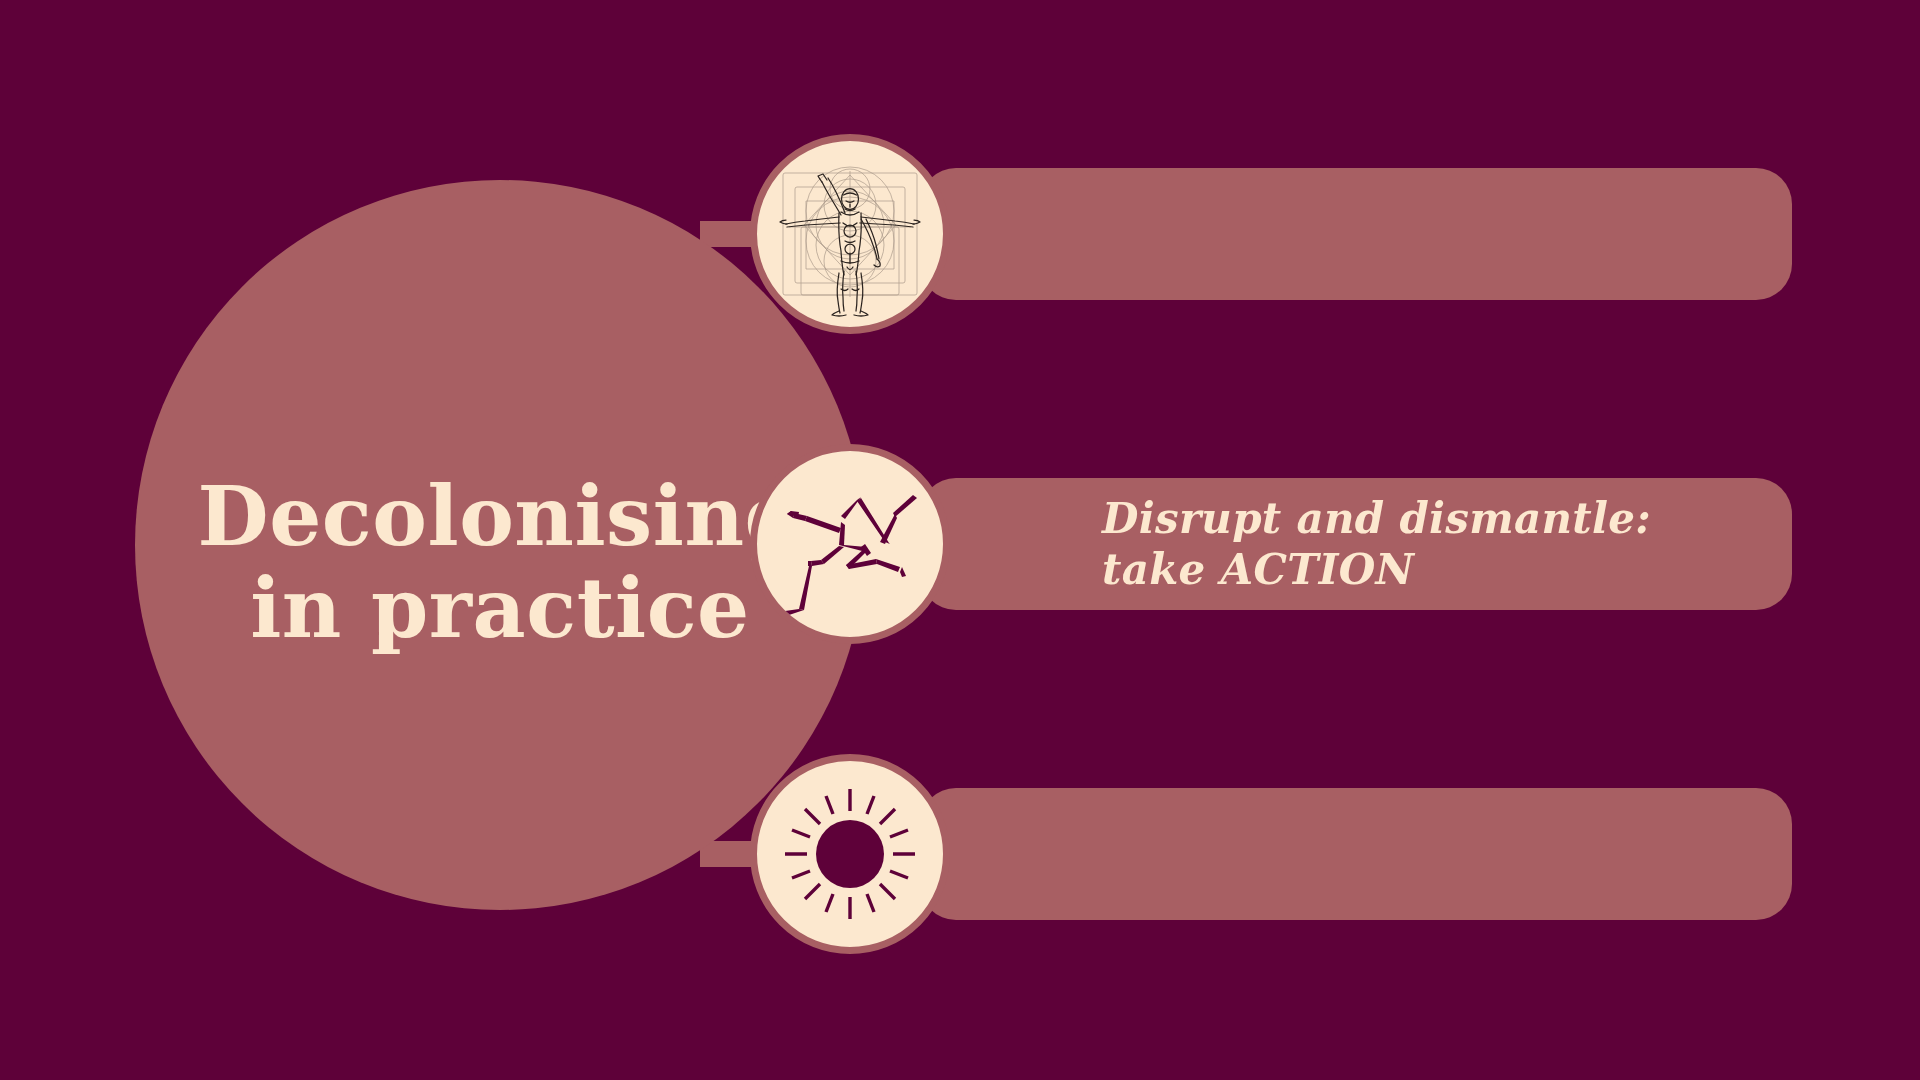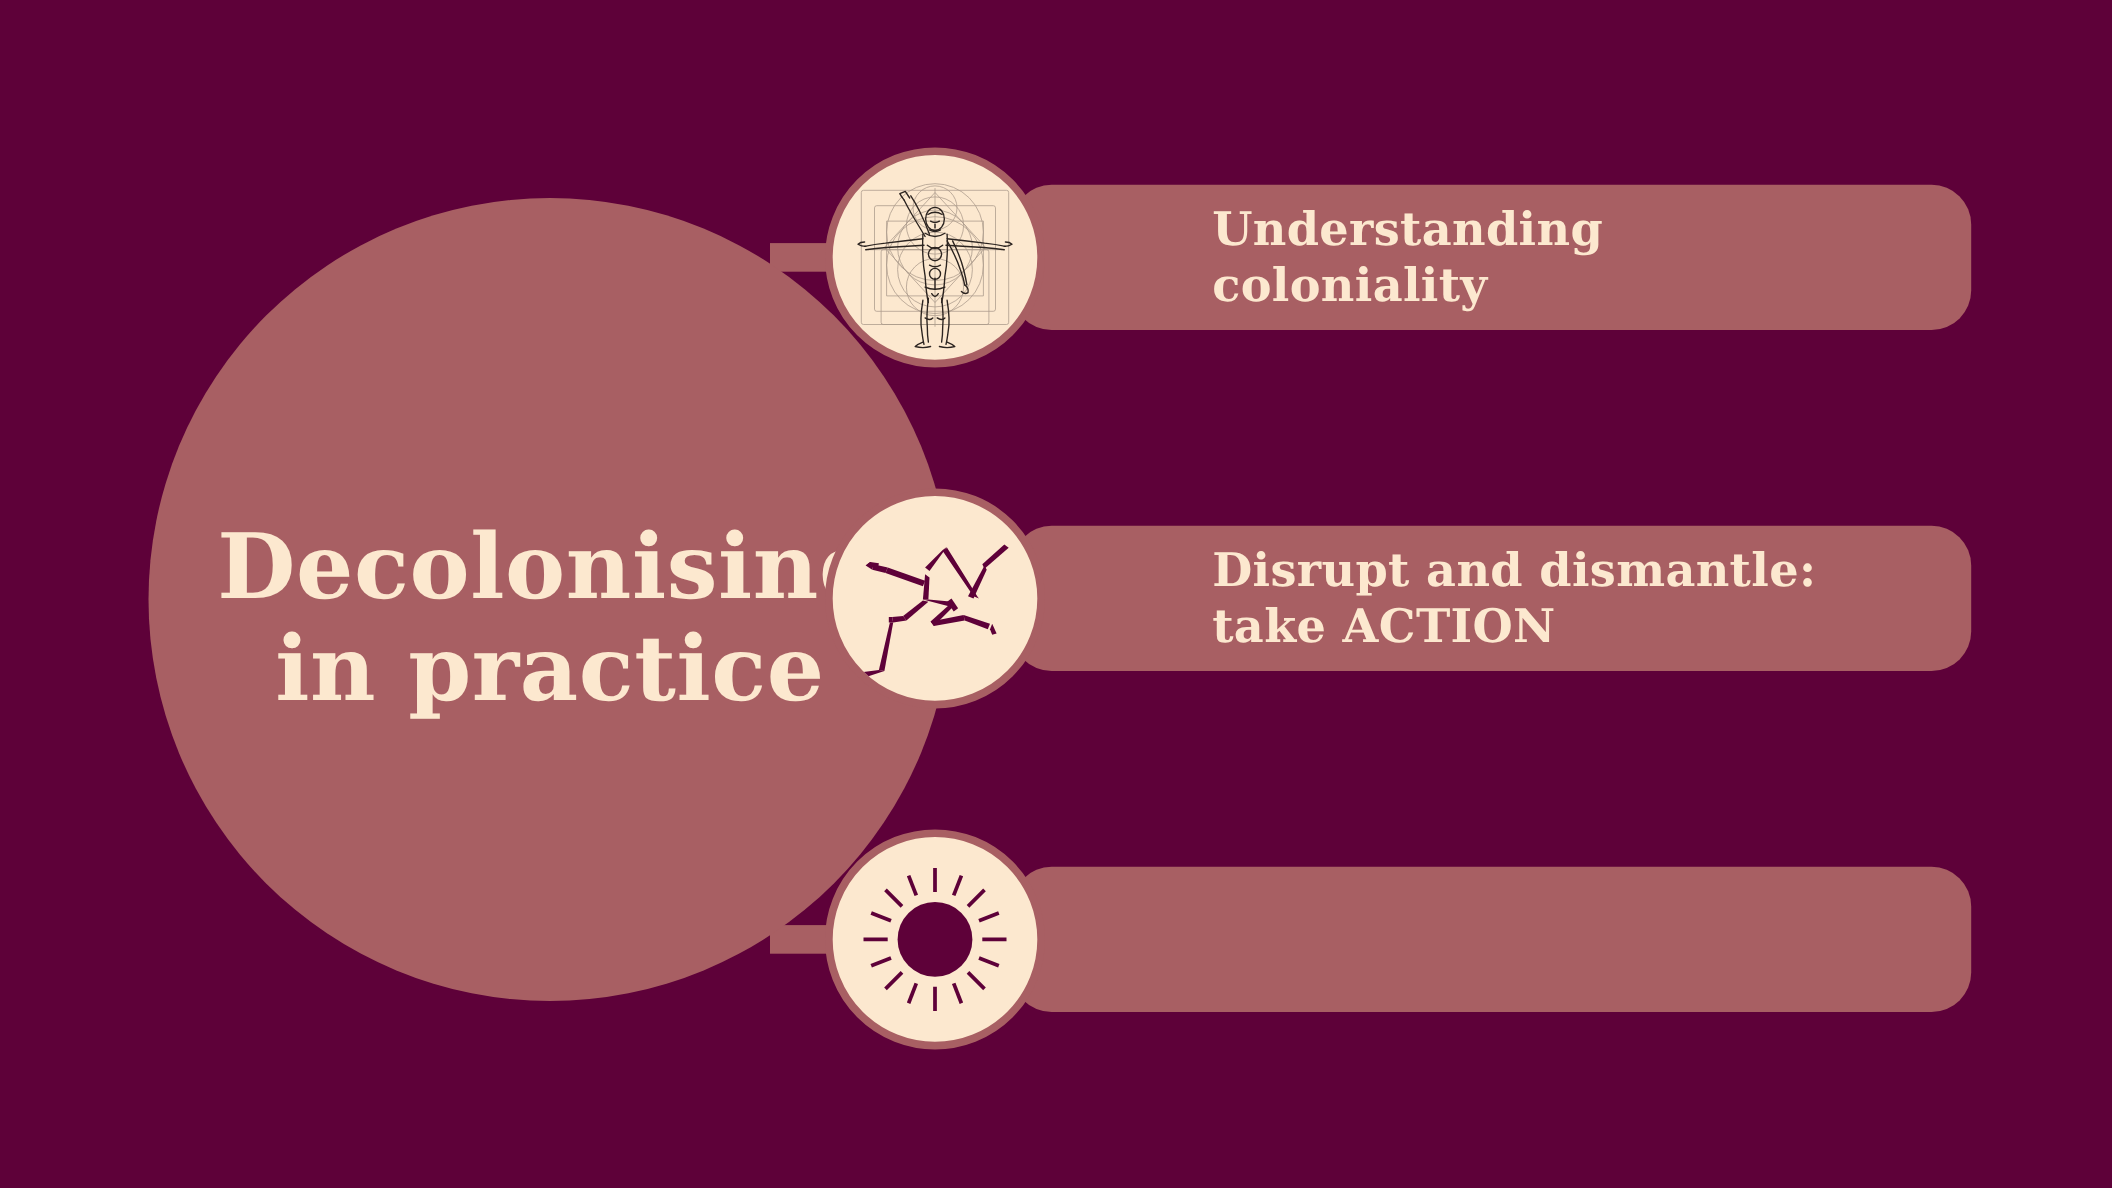--- a/index.html
+++ b/index.html
@@ -173,25 +173,23 @@
           <path d="M96 124 q3 18 1 28 q-1 8 -2 12"></path>
 
           <path d="M76 140 q4 3 7 0"></path>
           <path d="M87 140 q4 3 7 0"></path>
 
           <path d="M74 162 q-5 2 -7 4 q7 2 14 0"></path>
           <path d="M96 162 q5 2 7 4 q-7 2 -14 0"></path>
         </g>
       </svg>
     </div>
-    <div class="branch-label">Understanding
-coloniality</div>
-  </div>
-
-  <div class="branch" style="top:478px;">
+  </div>
+
+  <div class="branch" style="top:478px;font-style:italic;">
     <div class="pill"></div>
     <div class="medallion">
       <svg width="170" height="170" viewBox="0 0 170 170" aria-hidden="true">
         <g fill="#5E0139">
 
           <path d="M148 36 l4 3 -22 19 -2 -4 z"></path>
           <path d="M130 55 l2 4 -12 26 -5 -2 z"></path>
           <path d="M120 83 l5 2 -1 -1 -28 -45 -4 3 z"></path>
           <path d="M92 41 l4 -3 -16 22 -4 -3 z"></path>
           <path d="M76 63 l4 3 -1 20 -5 0 z"></path>

